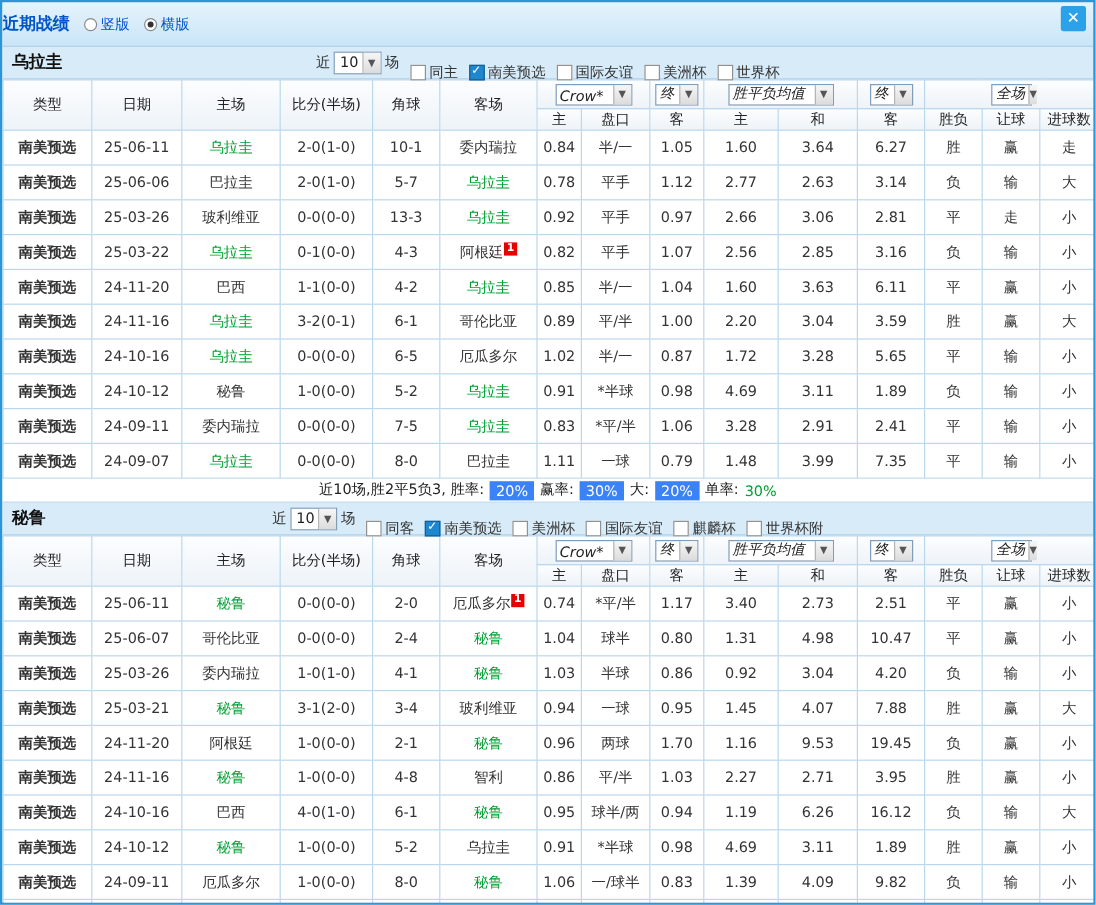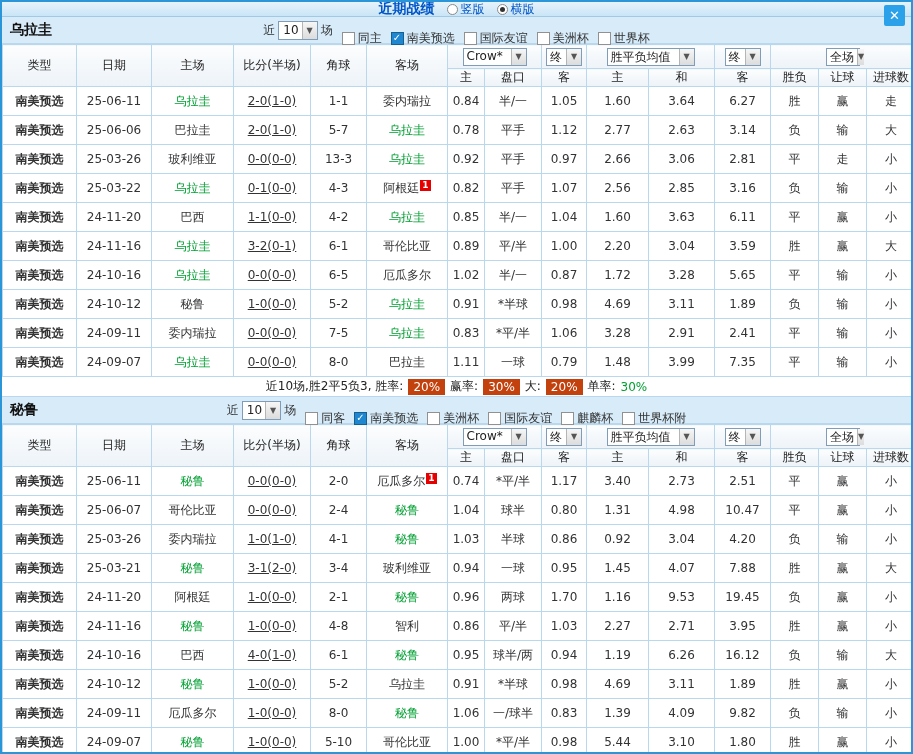--- a/index.html
+++ b/index.html
@@ -1,18 +1,18 @@
 <!DOCTYPE html>
 <html><head>
 <meta charset="utf-8">
 <style>
   *{margin:0;padding:0;box-sizing:border-box;}
   body{font-family:"DejaVu Sans","Liberation Sans",sans-serif;background:#fff;}
   .window{width:913px;height:754px;border:2px solid #2a96d8;background:#fff;overflow:hidden;position:relative;}
-  .titlebar{height:15px;background:linear-gradient(#e6f3fc,#c9e5f7);border-bottom:1px solid #9fc9e4;display:flex;align-items:center;justify-content:center;position:relative;}
+  .titlebar{height:37px;background:linear-gradient(#e6f3fc,#c9e5f7);border-bottom:1px solid #9fc9e4;display:flex;align-items:center;justify-content:flex-start;position:relative;}
   .title{color:#0056c8;font-weight:bold;font-size:14px;}
   .radio{width:11px;height:11px;border-radius:50%;border:1px solid #8a8a8a;background:#fff;display:inline-block;margin:0 3px 0 12px;position:relative;vertical-align:middle;flex:none;}
   .radio.sel::after{content:"";position:absolute;left:2px;top:2px;right:2px;bottom:2px;border-radius:50%;background:#333;}
   .radio-label{font-size:12px;color:#0056c8;vertical-align:middle;}
   .close-btn{position:absolute;right:6px;top:3px;width:21px;height:21px;background:#2ba1ea;border-radius:2px;color:#fff;font-size:13px;font-weight:bold;display:flex;align-items:center;justify-content:center;cursor:pointer;}
   .section-bar{height:27px;background:#d7ebf9;border-bottom:1px solid #b9d8ee;display:flex;align-items:center;}
   .team-name{font-size:14px;font-weight:bold;color:#111;padding-left:8px;width:150px;flex:none;}
   .filters{flex:1;display:flex;align-items:center;justify-content:center;font-size:12px;color:#333;gap:3px;padding-right:150px;}
   .f-label{color:#333;}
   .sel-box{display:inline-flex;align-items:center;background:#fff;border:1px solid #7f9db9;height:19px;padding-left:4px;font-size:12px;color:#222;}
@@ -20,34 +20,34 @@
   .cb-group{display:inline-flex;align-items:center;gap:9px;margin-left:6px;margin-top:17px;}
   .cb-item{display:inline-flex;align-items:center;gap:3px;cursor:pointer;}
   .cb{width:13px;height:13px;border:1px solid #919191;background:#fff;display:inline-block;position:relative;flex:none;}
   .cb.checked{background:#1f86d0;border-color:#16608f;}
   .cb.checked::after{content:"\2713";position:absolute;left:1px;top:-1px;color:#fff;font-size:10px;font-weight:bold;}
   .grid{width:100%;border-collapse:collapse;table-layout:fixed;}
   .grid th,.grid td{border:1px solid #b9d8ee;text-align:center;font-size:12px;white-space:nowrap;overflow:hidden;}
   .grid thead th{background:linear-gradient(#fcfdfe,#edf3f8);color:#222;font-weight:normal;}
   .grid tr.h1 th{height:24px;}
   .grid tr.h2 th{height:17px;}
-  .hdr-select{display:inline-flex;align-items:flex-start;justify-content:space-between;background:#fff;border:1px solid #7f9db9;height:18px;padding-left:3px;font-size:12px;color:#222;vertical-align:middle;}
+  .hdr-select{display:inline-flex;align-items:flex-end;justify-content:space-between;background:#fff;border:1px solid #7f9db9;height:18px;padding-left:3px;font-size:12px;color:#222;vertical-align:middle;font-style:italic;}
   .w-book{width:64px;} .w-final{width:36px;} .w-eu{width:88px;} .w-full{width:34px;}
   tr.data-row{height:29px;}
   tr.data-row td{background:#fff;color:#333;}
   td.type-cell{background:linear-gradient(#ffa04a,#f57e06);color:#fff;font-weight:bold;}
   td.team-cell{color:#222;}
   td.team-cell.team-hl{color:#00a032;}
-  td.score-cell{color:#e60000;text-decoration:underline;}
+  td.score-cell{color:#e60000;}
   td.corner-cell{color:#333;}
   td.odds-cell{color:#993300;}
   .c-r{color:#e60000;} .c-g{color:#00a032;} .c-b{color:#0068d8;}
   .card-badge{display:inline-block;background:#e60000;color:#fff;font-size:9px;line-height:11px;padding:0 2px;margin-left:1px;vertical-align:top;font-weight:bold;}
   .summary{height:20px;border-bottom:1px solid #b9d8ee;display:flex;align-items:center;justify-content:center;font-size:12px;color:#222;gap:5px;background:#fff;}
-  .badge{background:#c2410c;color:#fff;padding:0 5px;font-size:12px;line-height:16px;display:inline-block;}
+  .badge{background:#3b82f6;color:#fff;padding:0 5px;font-size:12px;line-height:16px;display:inline-block;}
   .green-text{color:#00a032;}
 </style>
 </head>
 <body>
 
 <div class="window">
 
   <div class="titlebar">
     <span class="title">近期战绩</span>
     <span class="radio"></span>
@@ -162,21 +162,21 @@
           <th>让球</th>
           <th>进球数</th>
         </tr>
       </thead>
       <tbody>
           <tr class="data-row">
             <td class="type-cell">南美预选</td>
             <td class="date-cell">25-06-11</td>
             <td class="team-cell team-hl"><span>乌拉圭</span></td>
             <td class="score-cell">2-0(1-0)</td>
-            <td class="corner-cell">1-1</td>
+            <td class="corner-cell">10-1</td>
             <td class="team-cell"><span>委内瑞拉</span></td>
             <td class="odds-cell">0.84</td>
             <td class="odds-cell">半/一</td>
             <td class="odds-cell">1.05</td>
             <td class="odds-cell">1.60</td>
             <td class="odds-cell">3.64</td>
             <td class="odds-cell">6.27</td>
             <td class="res-cell c-r">胜</td>
             <td class="res-cell c-r">赢</td>
             <td class="res-cell c-b">走</td>

